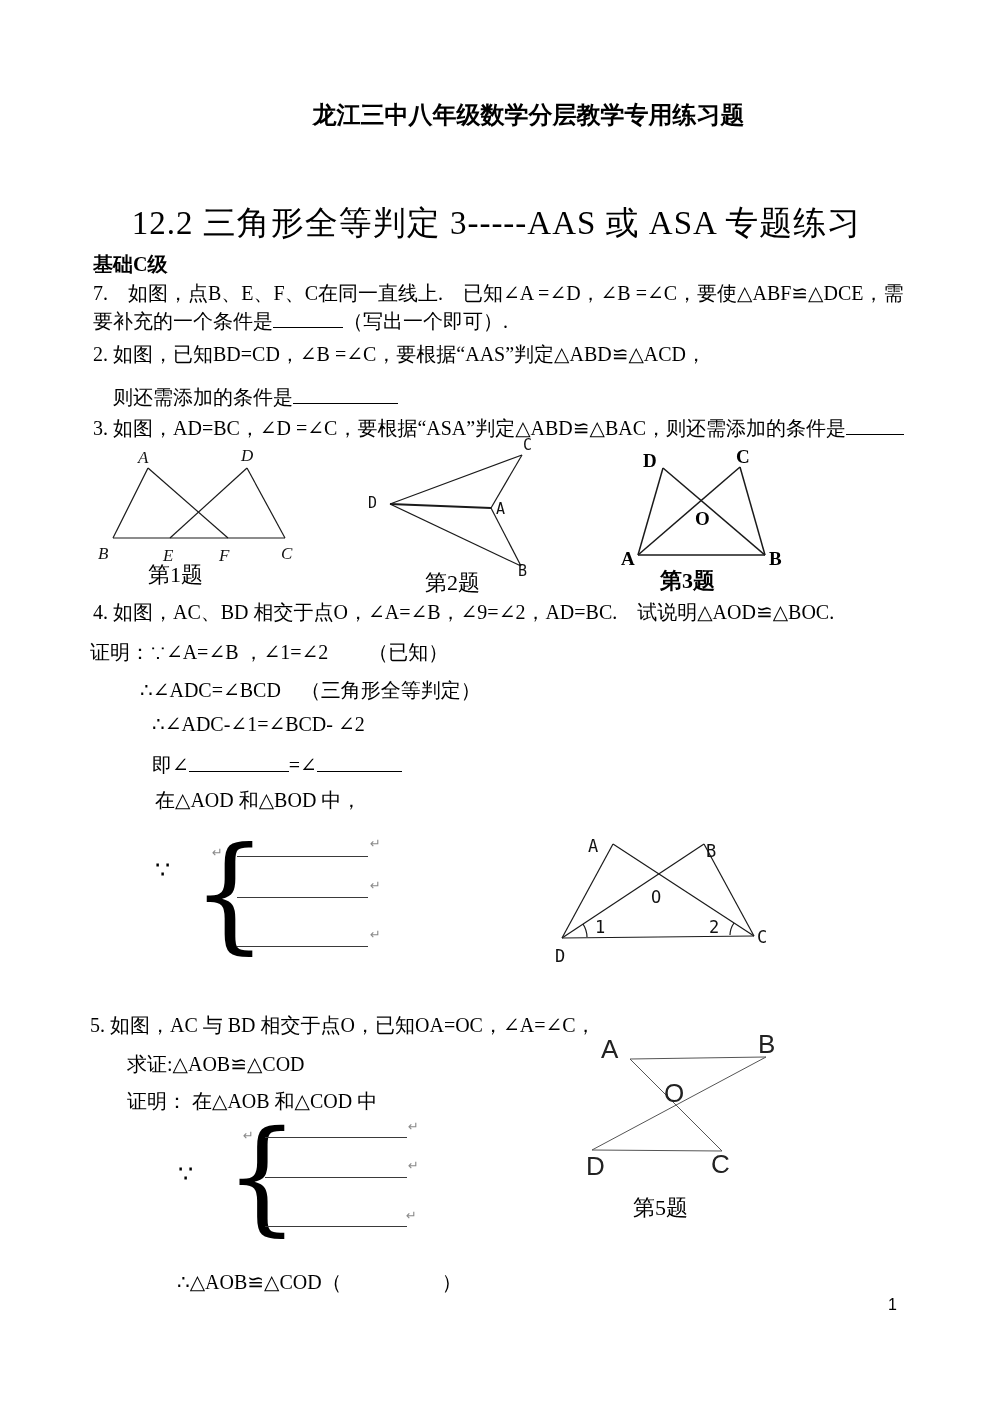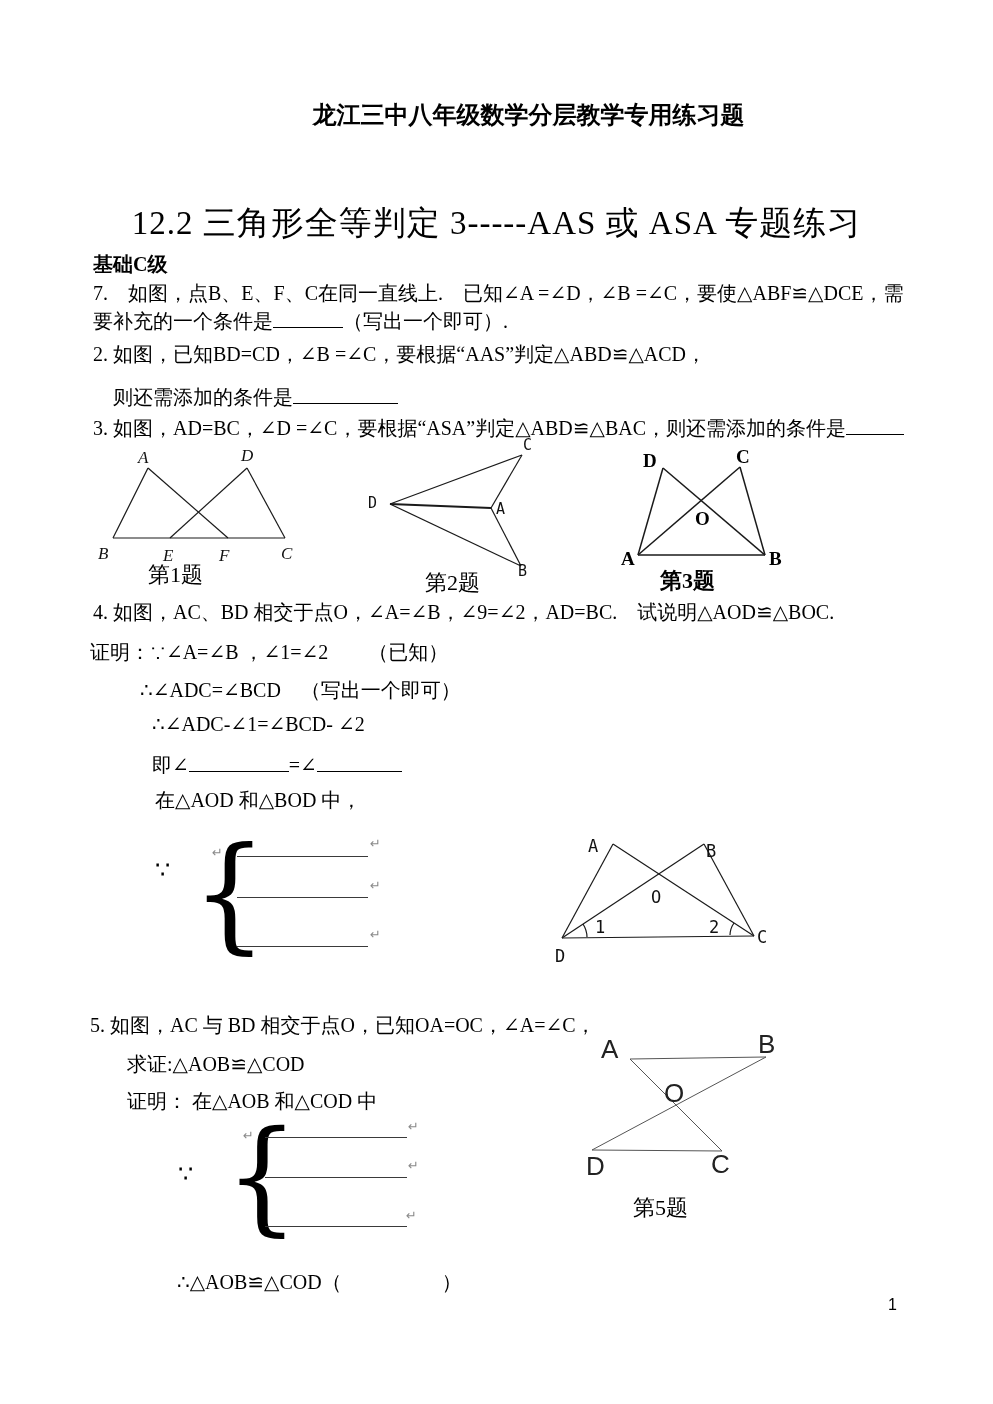--- a/index.html
+++ b/index.html
@@ -82,21 +82,21 @@
     <text class="lbl-bold" x="25" y="24">D</text>
     <text class="lbl-bold" x="118" y="20">C</text>
     <text class="lbl-bold" x="77" y="82">O</text>
     <text class="lbl-bold" x="3" y="122">A</text>
     <text class="lbl-bold" x="151" y="122">B</text>
   </svg>
   <div class="caption bold" style="left:660px;top:566px">第3题</div>
 
   <div class="line" style="left:93px;top:600px">4. 如图，AC、BD 相交于点O，∠A=∠B，∠9=∠2，AD=BC.　试说明△AOD≌△BOC.</div>
   <div class="line" style="left:90px;top:640px">证明：∵∠A=∠B ，∠1=∠2　　（已知）</div>
-  <div class="line" style="left:140px;top:678px">∴∠ADC=∠BCD　（写出一个即可）</div>
+  <div class="line" style="left:140px;top:678px">∴∠ADC=∠BCD　（三角形全等判定）</div>
   <div class="line" style="left:152px;top:712px">∴∠ADC-∠1=∠BCD- ∠2</div>
   <div class="line" style="left:152px;top:753px"><span>即∠</span><span class="blank w100"></span><span>=∠</span><span class="blank w85"></span></div>
   <div class="line" style="left:155px;top:788px">在△AOD 和△BOD 中，</div>
 
   <div class="because" style="left:155px;top:856px">∵</div>
   <div class="brace" style="left:192px;top:826px;font-size:118px;line-height:128px;transform:scaleY(1.06)">{</div>
   <div class="fillline" style="left:237px;top:856px;width:131px"></div>
   <div class="fillline" style="left:237px;top:897px;width:131px"></div>
   <div class="fillline" style="left:237px;top:946px;width:131px"></div>
   <div class="pmark" style="left:370px;top:836px">↵</div>

